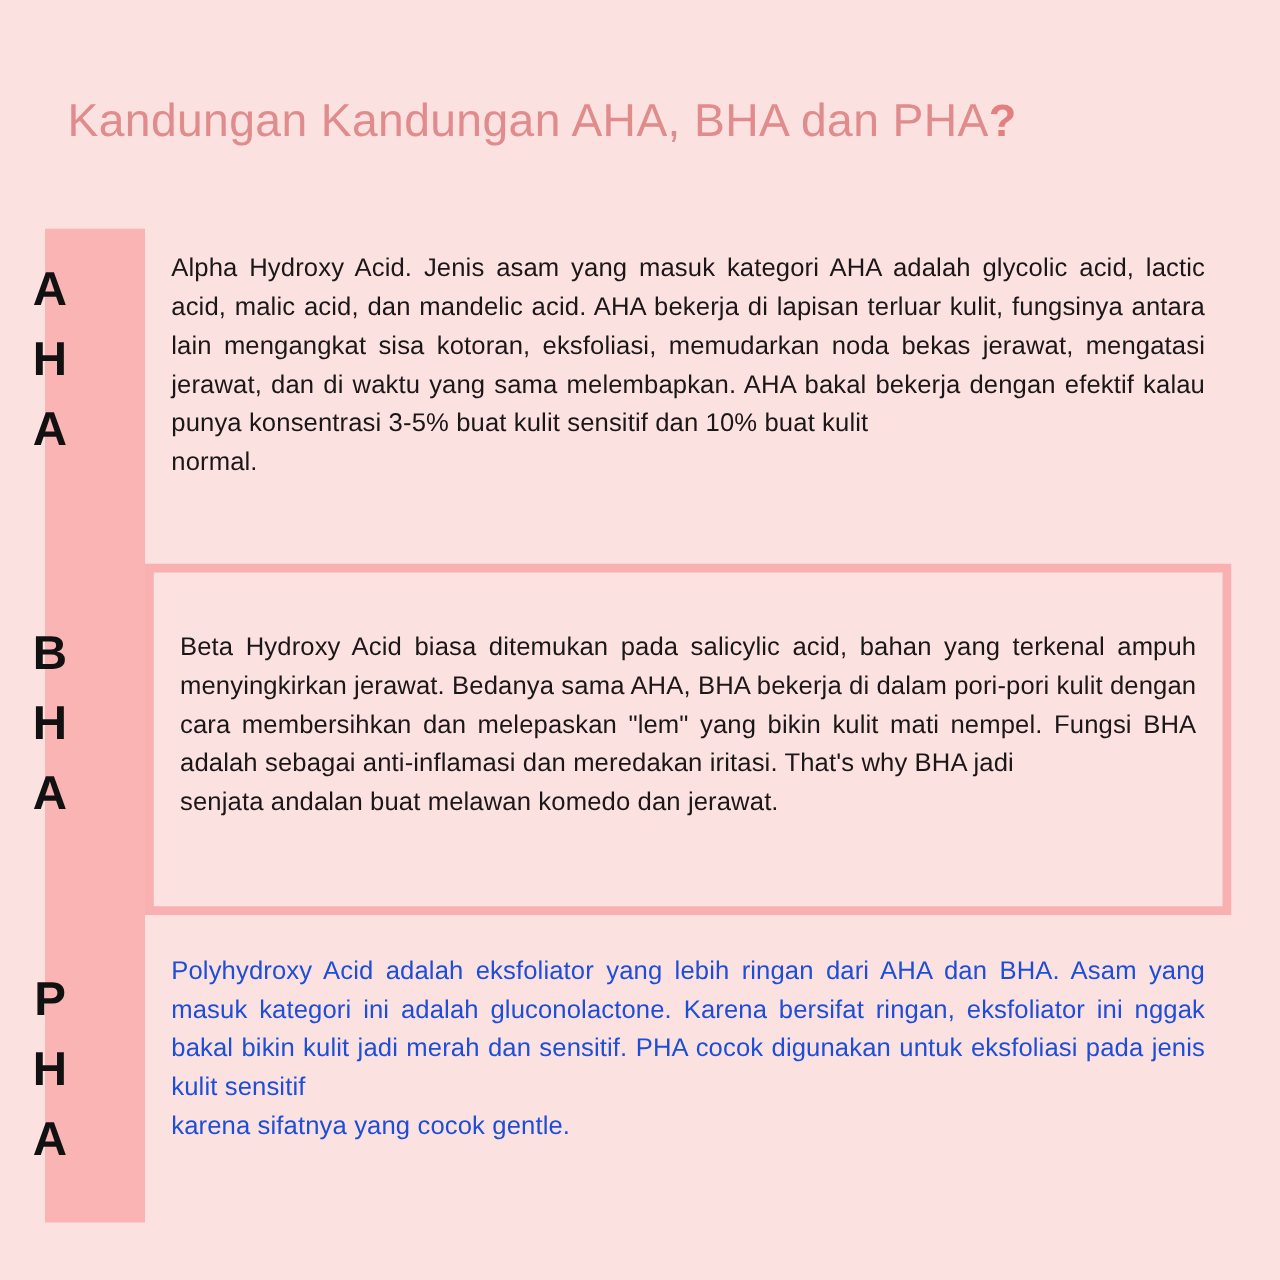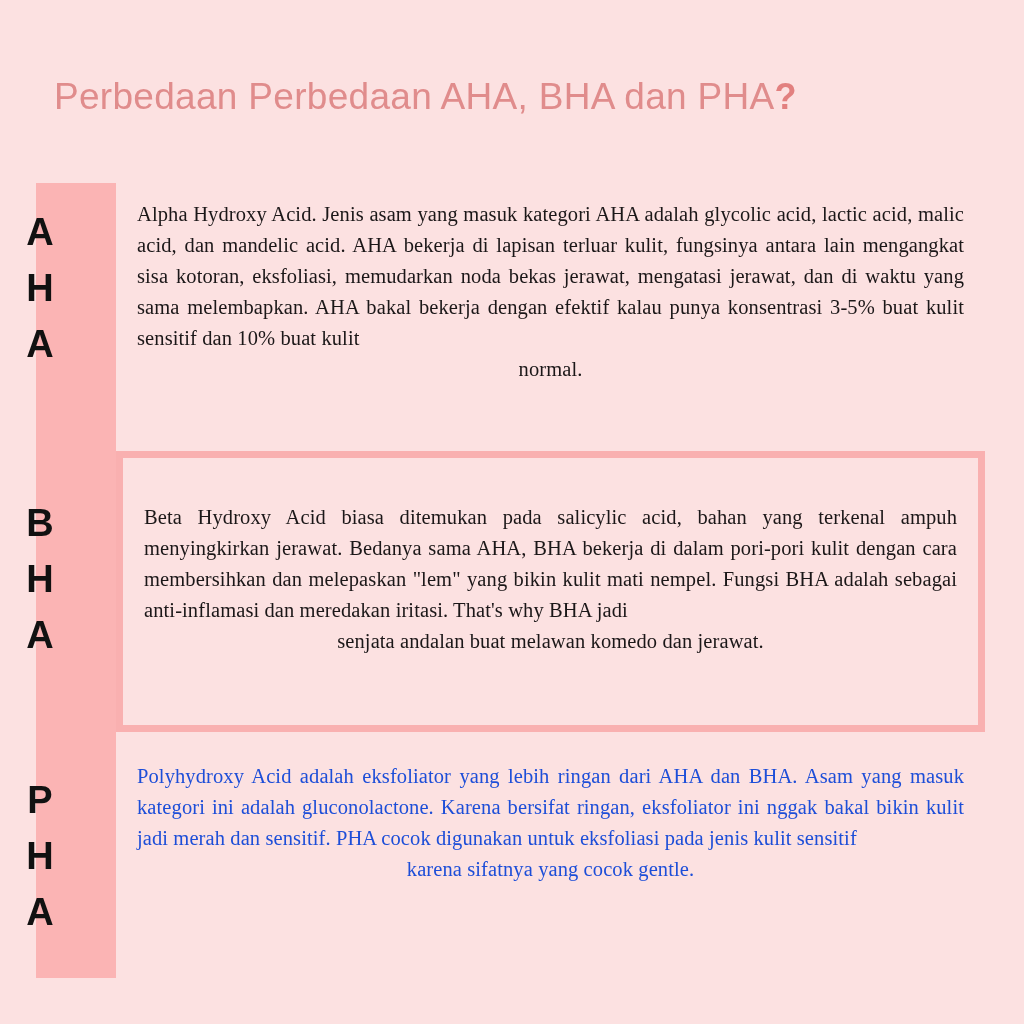--- a/index.html
+++ b/index.html
@@ -82,21 +82,20 @@
   #label-bha { top: 495px; }
   #label-pha { top: 772px; }
 
   
   .content {
     position: absolute;
     left: 116px;
     top: 183px;
     width: 880px;
     height: 795px;
-    font-family: Liberation Serif, serif;
   }
 
   .block {
     position: absolute;
     left: 0;
     box-sizing: border-box;
   }
 
   .block p {
     margin: 0;
@@ -130,30 +129,30 @@
   
   #block-pha {
     top: 578px;
     left: 21px;
     width: 827px;
   }
 
   
   .center-line {
     display: block;
-    text-align: center;
+    text-align: left;
   }
 </style>
 </head>
 <body style="background: rgb(252, 225, 225);">
 
 <div class="page">
   <div class="panel" style="background: rgb(252, 225, 225);"></div>
 
-  <div class="title" style="color: rgb(224, 140, 140);"><span>Perbedaan Perbedaan AHA, BHA dan PHA</span><span class="qmark">?</span></div>
+  <div class="title" style="color: rgb(224, 140, 140);"><span>Kandungan Kandungan AHA, BHA dan PHA</span><span class="qmark">?</span></div>
 
   <div class="label-bar" style="background: rgb(251, 180, 180);"></div>
 
   <div class="label-group" id="label-aha">
     <span class="ltr">A</span>
     <span class="ltr">H</span>
     <span class="ltr">A</span>
   </div>
 
   <div class="label-group" id="label-bha">

